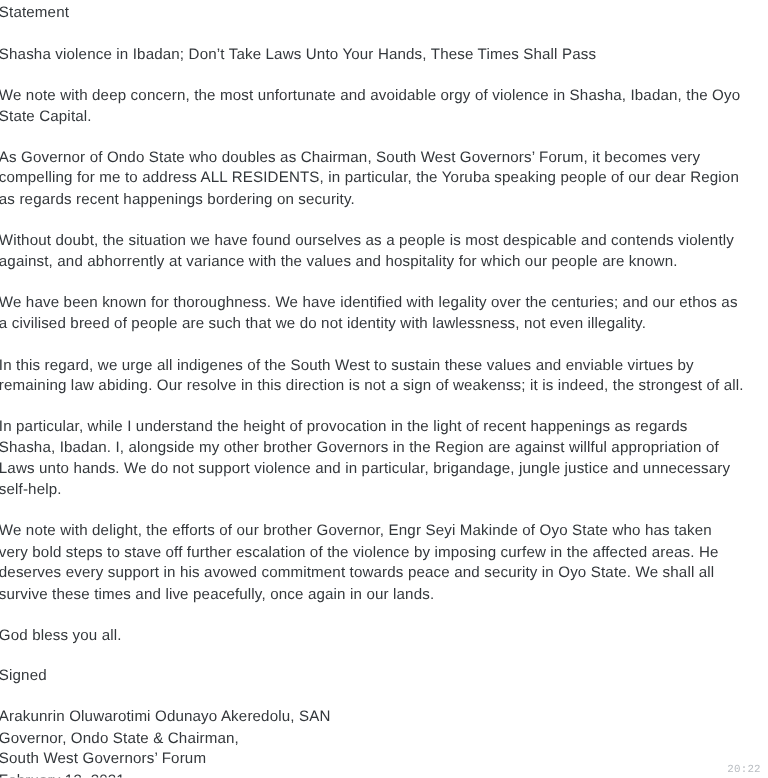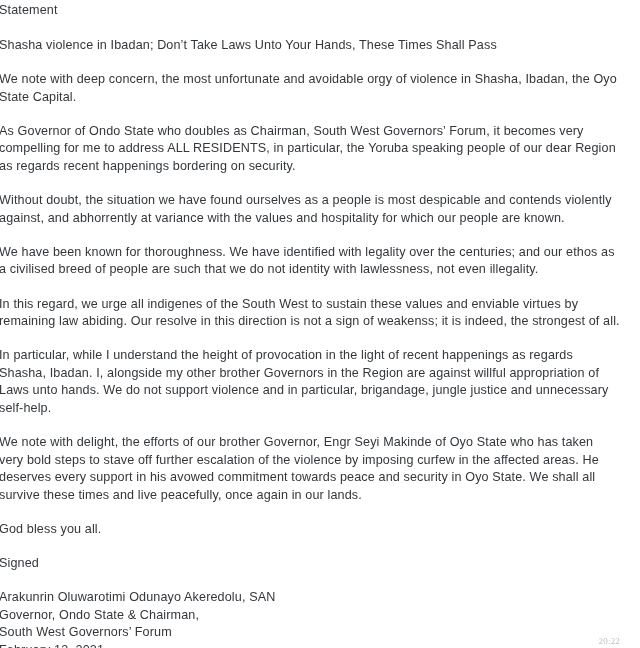--- a/index.html
+++ b/index.html
@@ -40,25 +40,25 @@
     margin-bottom: 17px;
   }
   .para.title {
     margin-bottom: 17px;
   }
   .sig-block {
     margin-bottom: 0;
   }
   .timestamp {
     position: absolute;
-    right: 20px;
+    right: 6px;
     bottom: 2px;
     font-size: 9px;
     color: #b9bdc2;
-    font-family: Liberation Serif, serif;
+    font-family: Liberation Mono, monospace;
     letter-spacing: 0.02em;
   }
   .scroll-shadow {
     position: absolute;
     left: 0;
     top: 0;
     width: 100%;
     height: 1px;
     background: #ffffff;
   }

